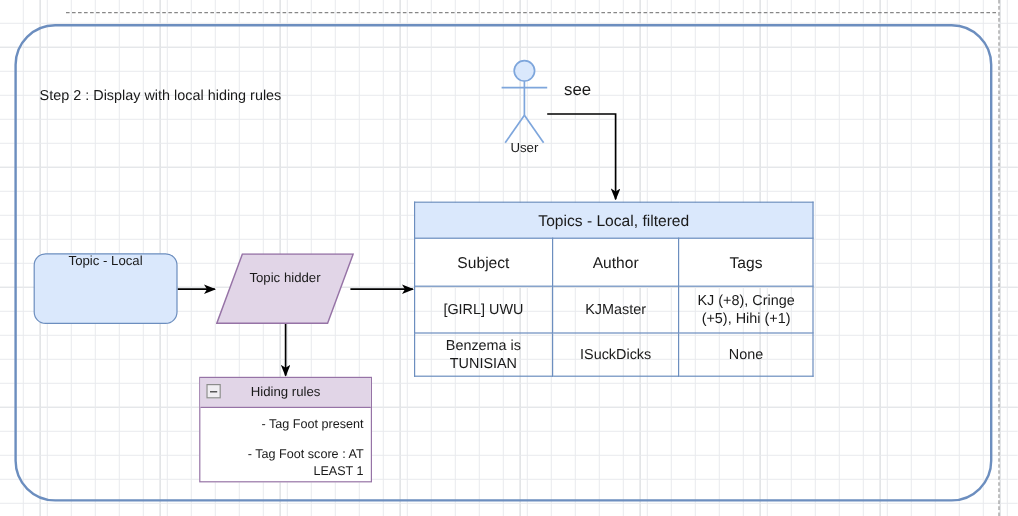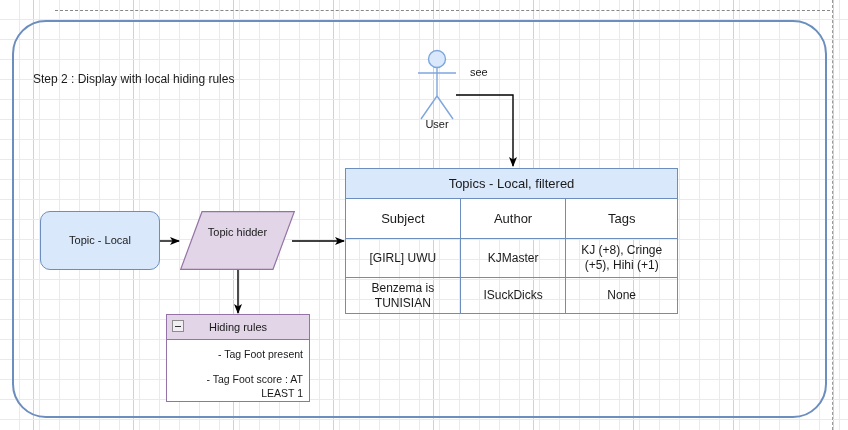--- a/index.html
+++ b/index.html
@@ -38,23 +38,23 @@
   }
   .frame-title{
     position:absolute;left:33px;top:56px;
     font-size:12px;color:#1a1a1a;white-space:nowrap;margin-top:16px;
   }
   
   .shape-text{
     font-size:11px;color:#1a1a1a;text-align:center;line-height:1.2;
   }
   .rounded-box{
-    position:absolute;left:40px;top:211px;width:120px;height:59px;
+    position:absolute;left:28px;top:211px;width:120px;height:59px;
     background:#dae8fc;border:1px solid #6c8ebf;border-radius:10px;
-    display:flex;align-items:center;justify-content:center;
+    display:flex;align-items:flex-start;justify-content:center;
     box-sizing:border-box;
   }
   .parallelogram-wrap{
     position:absolute;left:180px;top:211px;width:115px;height:59px;
   }
   .parallelogram-wrap svg{display:block;}
   .para-label{
     position:absolute;left:0;top:0;width:115px;height:42px;
     display:flex;align-items:center;justify-content:center;
     font-size:11px;color:#1a1a1a;
@@ -101,21 +101,21 @@
   .col-tags{width:112px;}
   
   .actor{position:absolute;left:414px;top:46px;width:46px;height:90px;}
   .actor-label{
     position:absolute;left:410px;top:118px;width:54px;text-align:center;
     font-size:11px;color:#1a1a1a;
   }
   
   .conn{position:absolute;left:0;top:0;width:848px;height:430px;pointer-events:none;}
   .edge-label{
-    position:absolute;font-size:11px;color:#1a1a1a;background:transparent;
+    position:absolute;font-size:14px;color:#1a1a1a;background:transparent;
   }
 </style>
 </head>
 <body>
 
 <div id="canvas">
 
   <div class="pagebreak-h"></div>
   <div class="pagebreak-v"></div>
 

